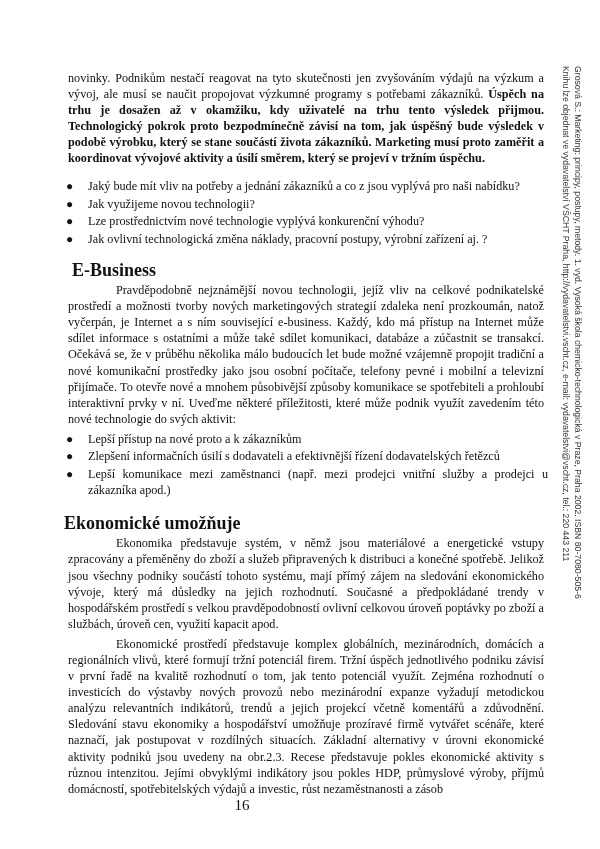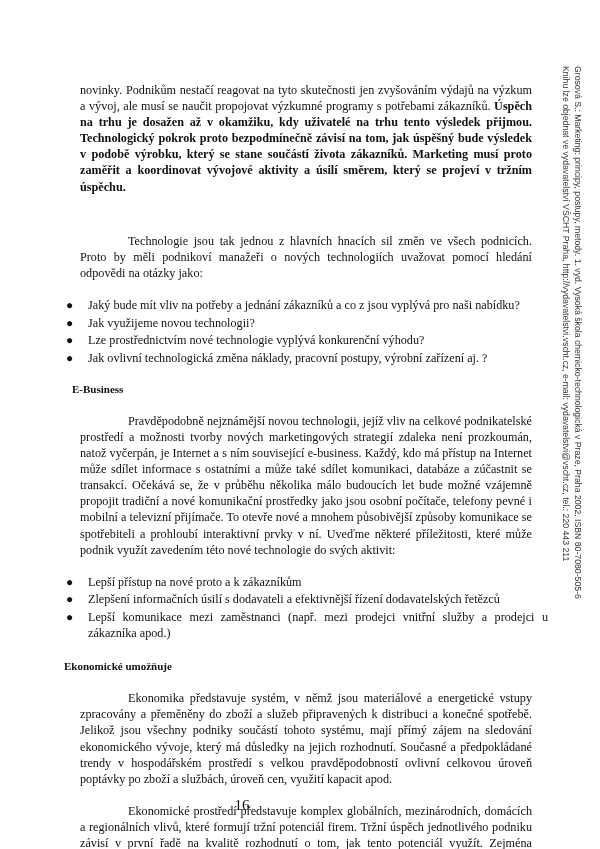--- a/index.html
+++ b/index.html
@@ -1,42 +1,41 @@
 <!DOCTYPE html>
 <html><head>
 <meta charset="utf-8">
 <style>
   html, body { margin: 0; padding: 0; background: #ffffff; }
   body { width: 600px; height: 849px; position: relative; overflow: hidden;
          font-family: "Liberation Serif", "DejaVu Serif", serif; color: #111; }
   .page { position: absolute; left: 64px; top: 66px; width: 484px; font-size: 12.2px; line-height: 16.1px; }
-  p { margin: 16px; text-align: justify; }
+  p { margin: 4px; text-align: justify; }
   .indent { text-indent: 48px; }
   .bold { font-weight: bold; }
   ul { margin: 0; padding: 0; list-style: none; }
   li { position: relative; padding-left: 24px; margin: 1.5px 0; text-align: justify; }
   li .bullet { position: absolute; left: 2px; top: 0; font-size: 12px; }
-  h3 { margin: 0; font-size: 11px; font-weight: bold; }
+  h3 { margin: 0; font-size: 18px; font-weight: bold; }
   .h-ebiz { margin: 15px 0 3px 8px; }
   .h-eko { margin: 17px 0 3px 0; }
   .gap-small { height: 6px; }
   .side { position: absolute; left: 557px; top: 66px; width: 26px; height: 560px; }
   .side .rot { position: absolute; left: 26px; top: 0; transform-origin: 0 0; transform: rotate(90deg);
                width: 560px; font-family: "Liberation Sans", "DejaVu Sans", sans-serif; font-size: 8.7px; line-height: 11.5px; color: #333; white-space: nowrap; }
   .pagenum { position: absolute; left: 0; width: 484px; top: 797px; text-align: center; font-size: 15px; }
 </style>
 </head>
 <body>
 
 <div class="page">
   <p>
     <span>novinky. Podnikům nestačí reagovat na tyto skutečnosti jen zvyšováním výdajů na výzkum a vývoj, ale   musí  se naučit propojovat   výzkumné programy s potřebami zákazníků. </span><span class="bold">Úspěch na trhu je dosažen až v okamžiku, kdy uživatelé na trhu   tento výsledek přijmou. Technologický pokrok  proto bezpodmínečně závisí na tom, jak úspěšný bude výsledek v podobě výrobku, který se stane součástí života zákazníků. Marketing musí proto zaměřit a koordinovat   vývojové aktivity a úsilí směrem, který se projeví v tržním úspěchu.</span>
   </p>
   <div class="gap-small"></div>
-  <p class="indent">Technologie jsou tak jednou z hlavních hnacích sil  změn ve všech podnicích. Proto by měli podnikoví manažeři o nových technologiích uvažovat pomocí hledání odpovědi na otázky jako:</p>
   <ul>
     <li><span class="bullet">●</span><span>Jaký bude mít vliv na potřeby a jednání zákazníků a co z jsou vyplývá pro naši  nabídku?</span></li>
     <li><span class="bullet">●</span><span>Jak využijeme novou  technologii?</span></li>
     <li><span class="bullet">●</span><span>Lze prostřednictvím nové technologie vyplývá konkurenční výhodu?</span></li>
     <li><span class="bullet">●</span><span>Jak ovlivní technologická změna náklady, pracovní postupy,  výrobní zařízení aj. ?</span></li>
   </ul>
 
   <h3 class="h-ebiz">E-Business</h3>
   <p class="indent">Pravděpodobně nejznámější novou technologii, jejíž vliv na celkové podnikatelské prostředí a možnosti tvorby nových marketingových strategií zdaleka není prozkoumán, natož vyčerpán, je Internet a s ním související e-business. Každý, kdo má přístup na Internet  může sdílet informace s ostatními a může také sdílet komunikaci, databáze a zúčastnit se transakcí. Očekává se, že v průběhu několika málo budoucích let bude možné vzájemně propojit tradiční a nové komunikační prostředky jako jsou osobní počítače, telefony pevné i mobilní a televizní přijímače. To otevře nové a mnohem působivější způsoby  komunikace se spotřebiteli a prohloubí interaktivní prvky v ní.  Uveďme některé příležitosti, které může podnik využít zavedením této nové technologie do svých aktivit:</p>
   <ul>

